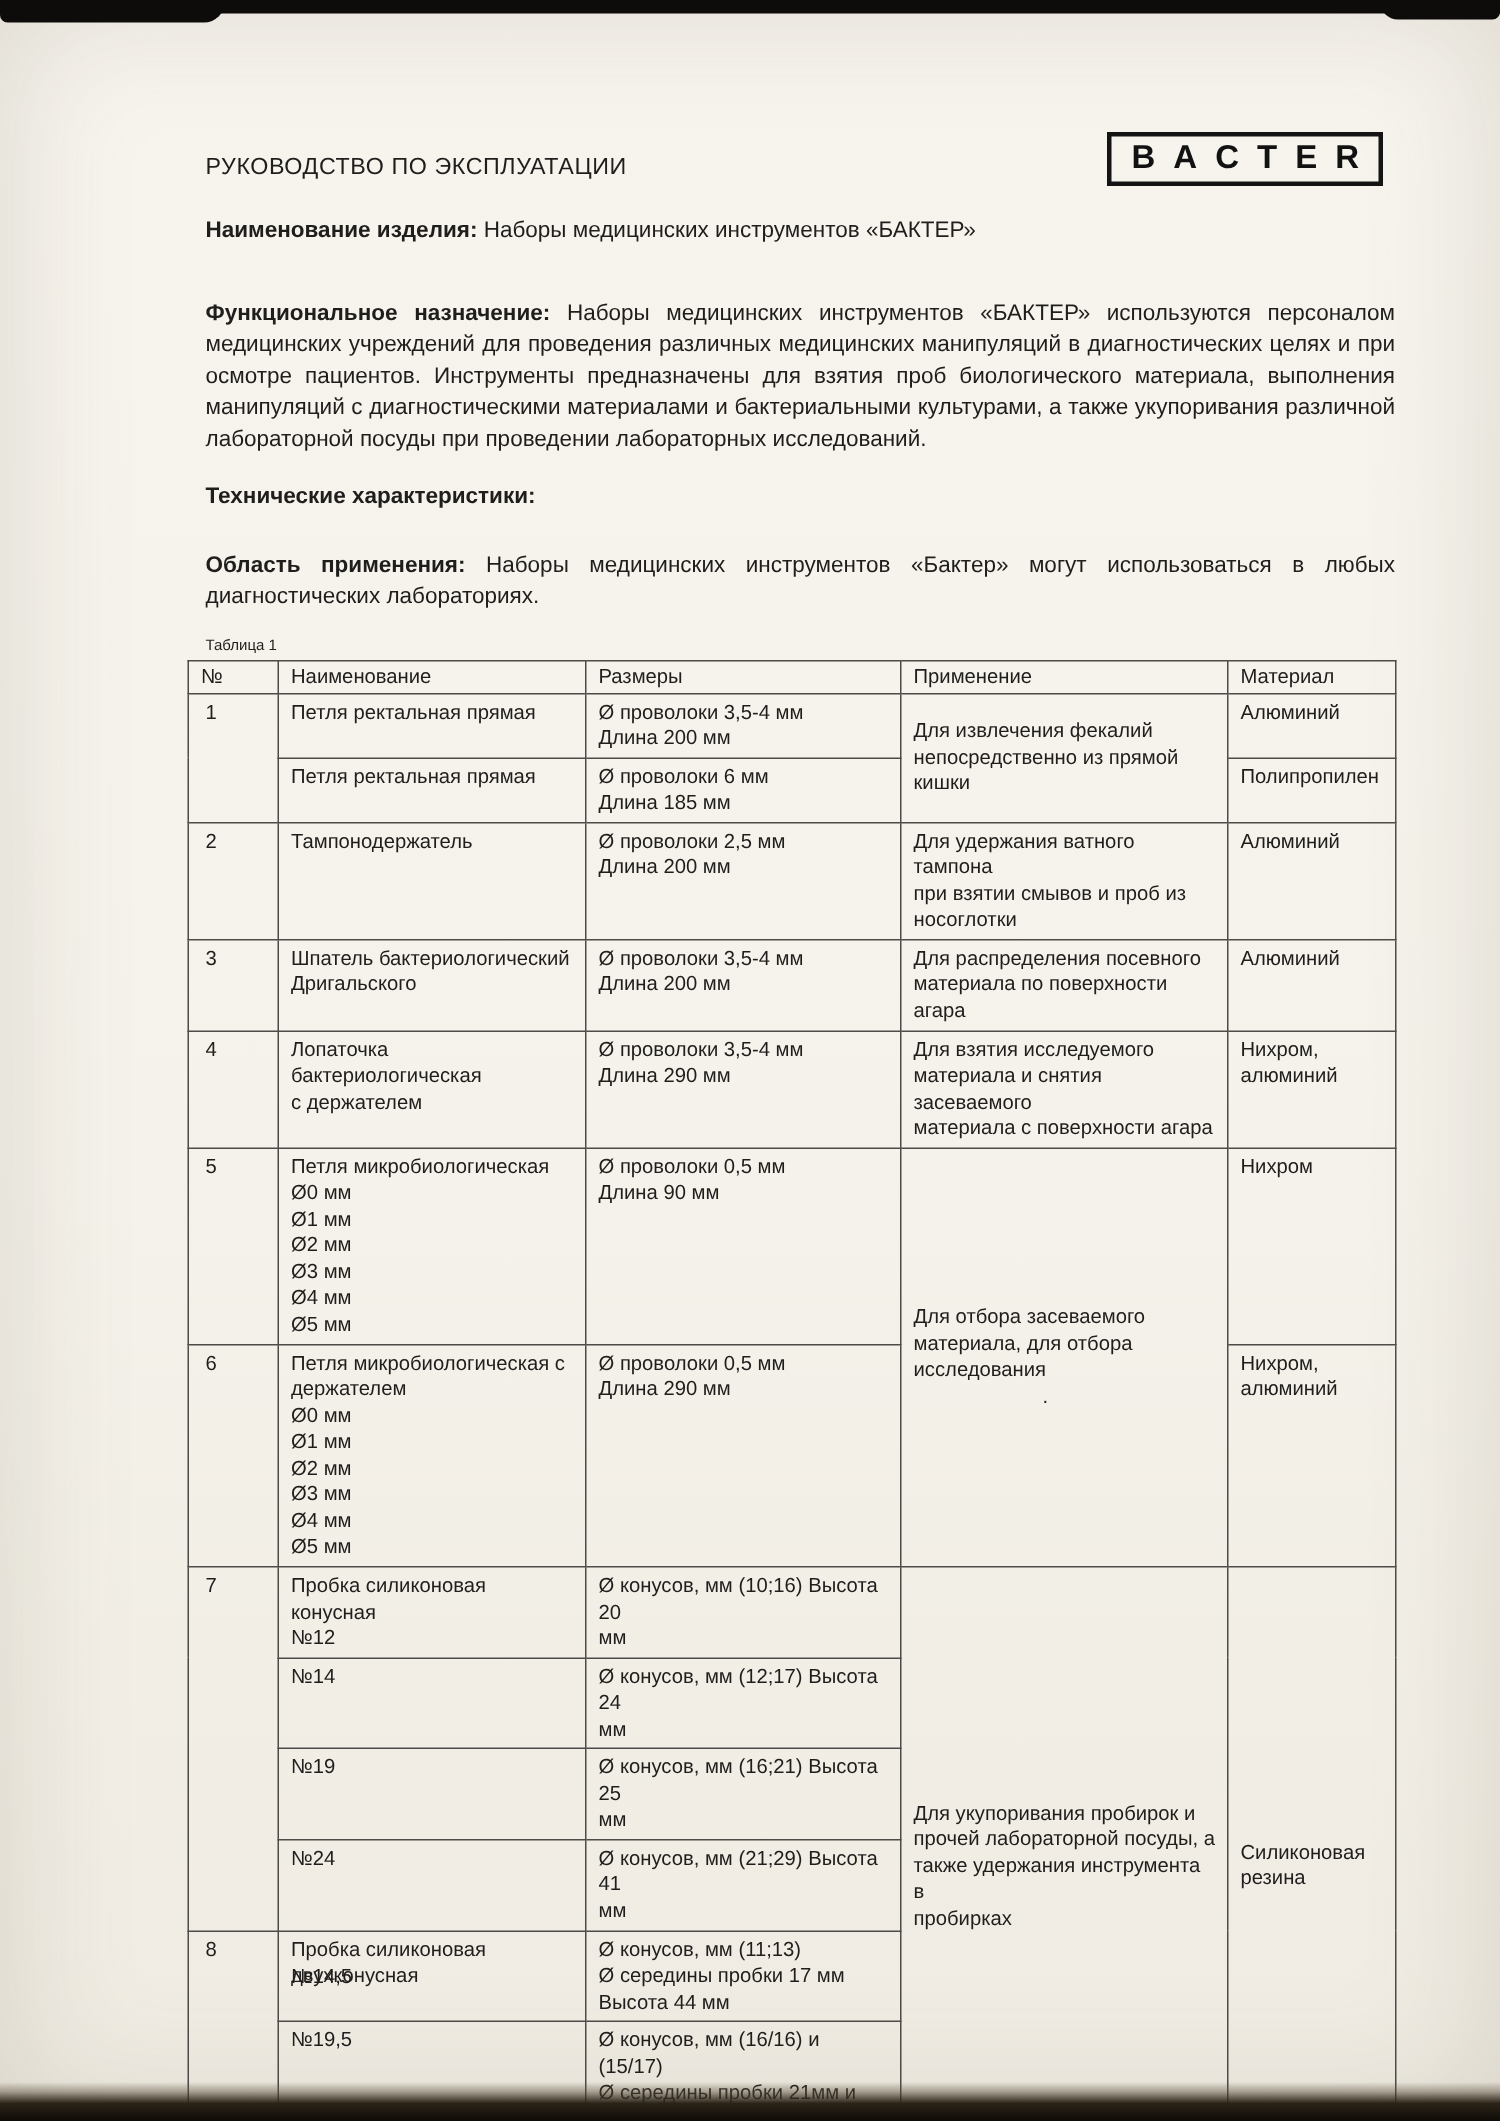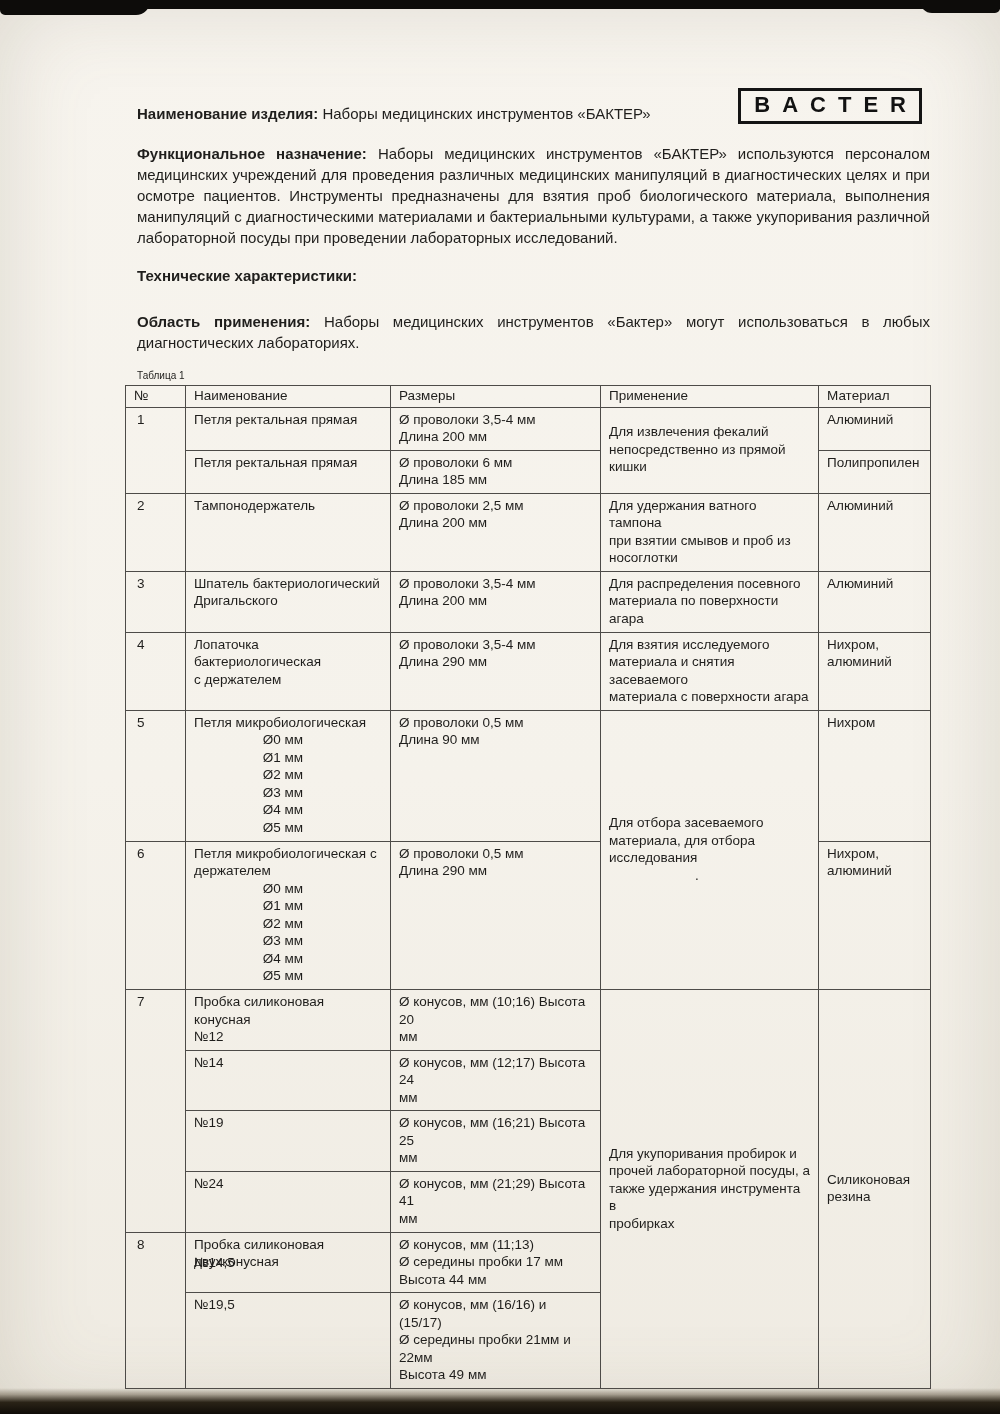--- a/index.html
+++ b/index.html
@@ -31,53 +31,54 @@
     padding:2px 1px 4px 13px;
     font-size:22px; font-weight:bold; letter-spacing:12px;
     color:#121212; line-height:1.1;text-align:center;
   }
 
   .content { width:805px; margin-left:125px; padding-top:103px; }
 
   .title { font-size:15.5px; letter-spacing:.4px; padding-left:12px; margin-bottom:22px; }
 
   .para { font-size:15px; line-height:1.4; text-align:justify; padding-left:12px; margin-bottom:17px; }
-  .para.first { margin-bottom:19px; text-align:left; }
+  .para.first { margin-bottom:34px; text-align:left; }
   .para.lbl-only { margin-bottom:25px; }
   .lbl { font-weight:bold; }
 
   .caption { font-size:10px; padding-left:12px; margin-bottom:4px; }
 
   table.spec { width:100%; border-collapse:collapse; table-layout:fixed; font-size:13.5px; }
   .spec th, .spec td {
     border:1px solid #4d4b48;
     text-align:left; vertical-align:top;
     padding:3px 8px 4px 8px;
     line-height:1.3; font-weight:normal;
   }
   .spec th { padding-top:1px; padding-bottom:2px; }
   .spec td.num { padding-left:11px; }
   .spec td.merged { vertical-align:middle; }
   [data-bind] { white-space:pre-line; }
-  .diams { text-align:center; padding-right:10px; }
+  .diams { text-align:left; padding-right:10px; }
   .no { padding-right:6px; }
   .no8 { padding-right:28px; }
   .pull-up { margin-top:-17px; padding-right:28px; }
   .dot { padding-left:86px; }
 </style>
 </head>
 <body>
 
 <div class="page">
   <div class="edge-top"></div>
 
   <div class="logo" data-bind="scan.logo_text">BACTER</div>
 
   <div class="content">
 
+    <div class="title" data-bind="scan.title">РУКОВОДСТВО ПО ЭКСПЛУАТАЦИИ</div>
 
     <p class="para first"><span class="lbl" data-bind="scan.sections.product.label">Наименование изделия:</span> <span data-bind="scan.sections.product.text">Наборы медицинских инструментов «БАКТЕР»</span></p>
 
     <p class="para"><span class="lbl" data-bind="scan.sections.function.label">Функциональное назначение:</span> <span data-bind="scan.sections.function.text">Наборы медицинских инструментов «БАКТЕР» используются персоналом медицинских учреждений для проведения различных медицинских манипуляций в диагностических целях и при осмотре пациентов. Инструменты предназначены для взятия проб биологического материала, выполнения манипуляций с диагностическими материалами и бактериальными культурами, а также укупоривания различной лабораторной посуды при проведении лабораторных исследований.</span></p>
 
     <p class="para lbl-only"><span class="lbl" data-bind="scan.sections.tech.label">Технические характеристики:</span></p>
 
     <p class="para"><span class="lbl" data-bind="scan.sections.scope.label">Область применения:</span> <span data-bind="scan.sections.scope.text">Наборы медицинских инструментов «Бактер» могут использоваться в любых диагностических лабораториях.</span></p>
 
     <div class="caption" data-bind="scan.table.caption">Таблица 1</div>

